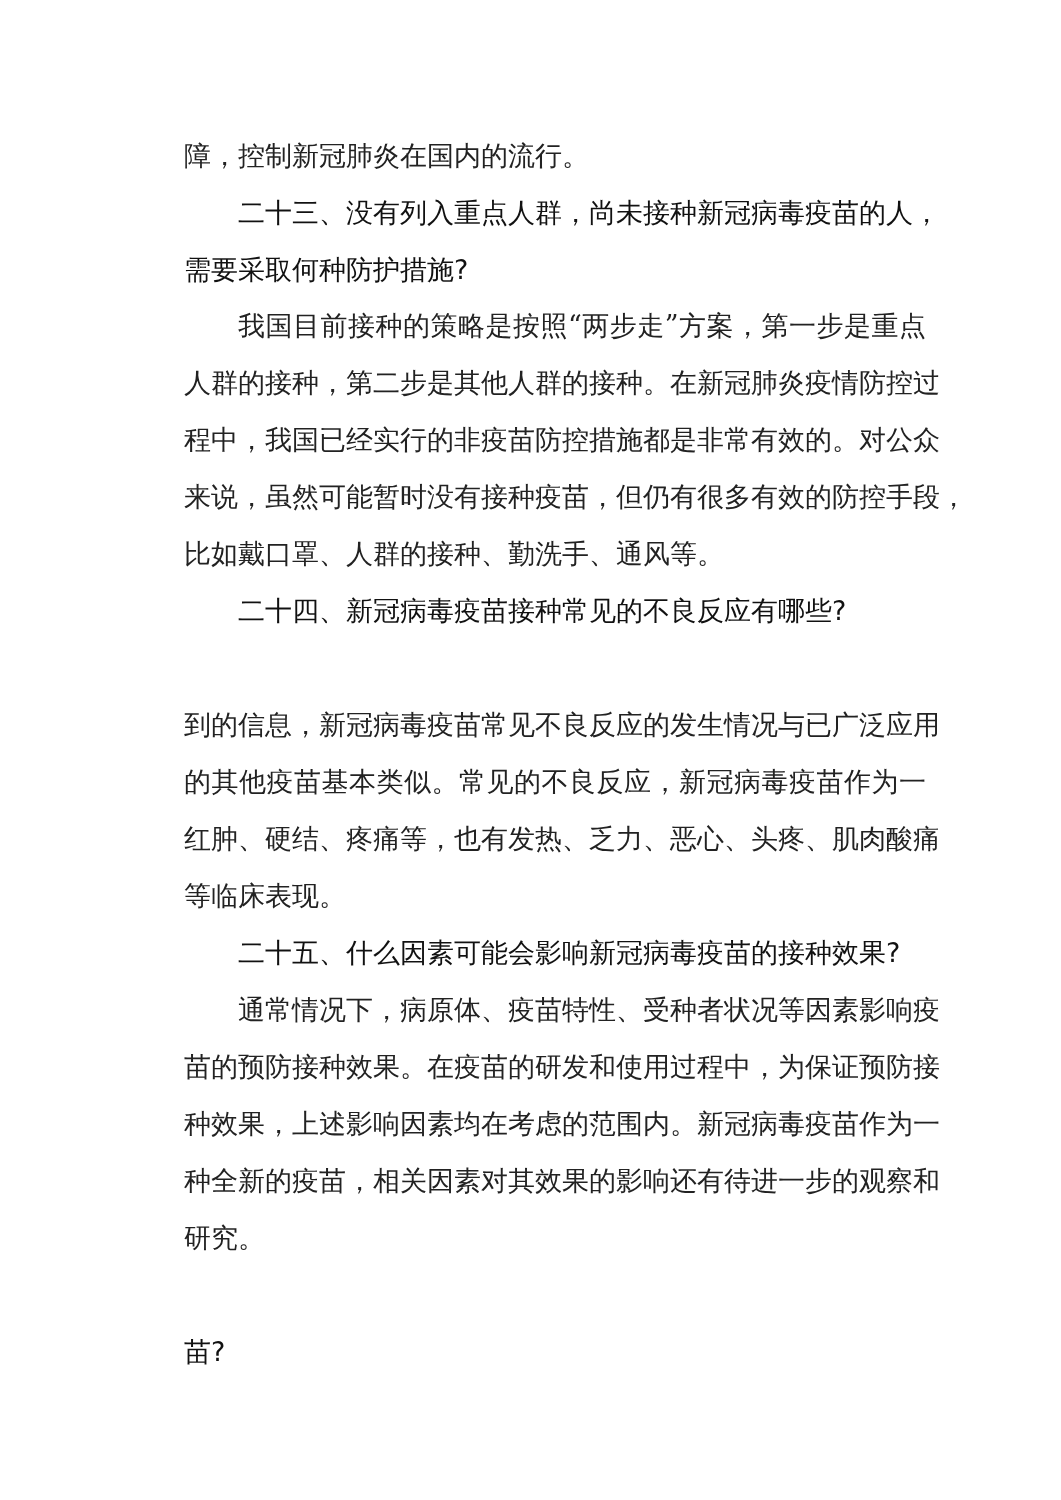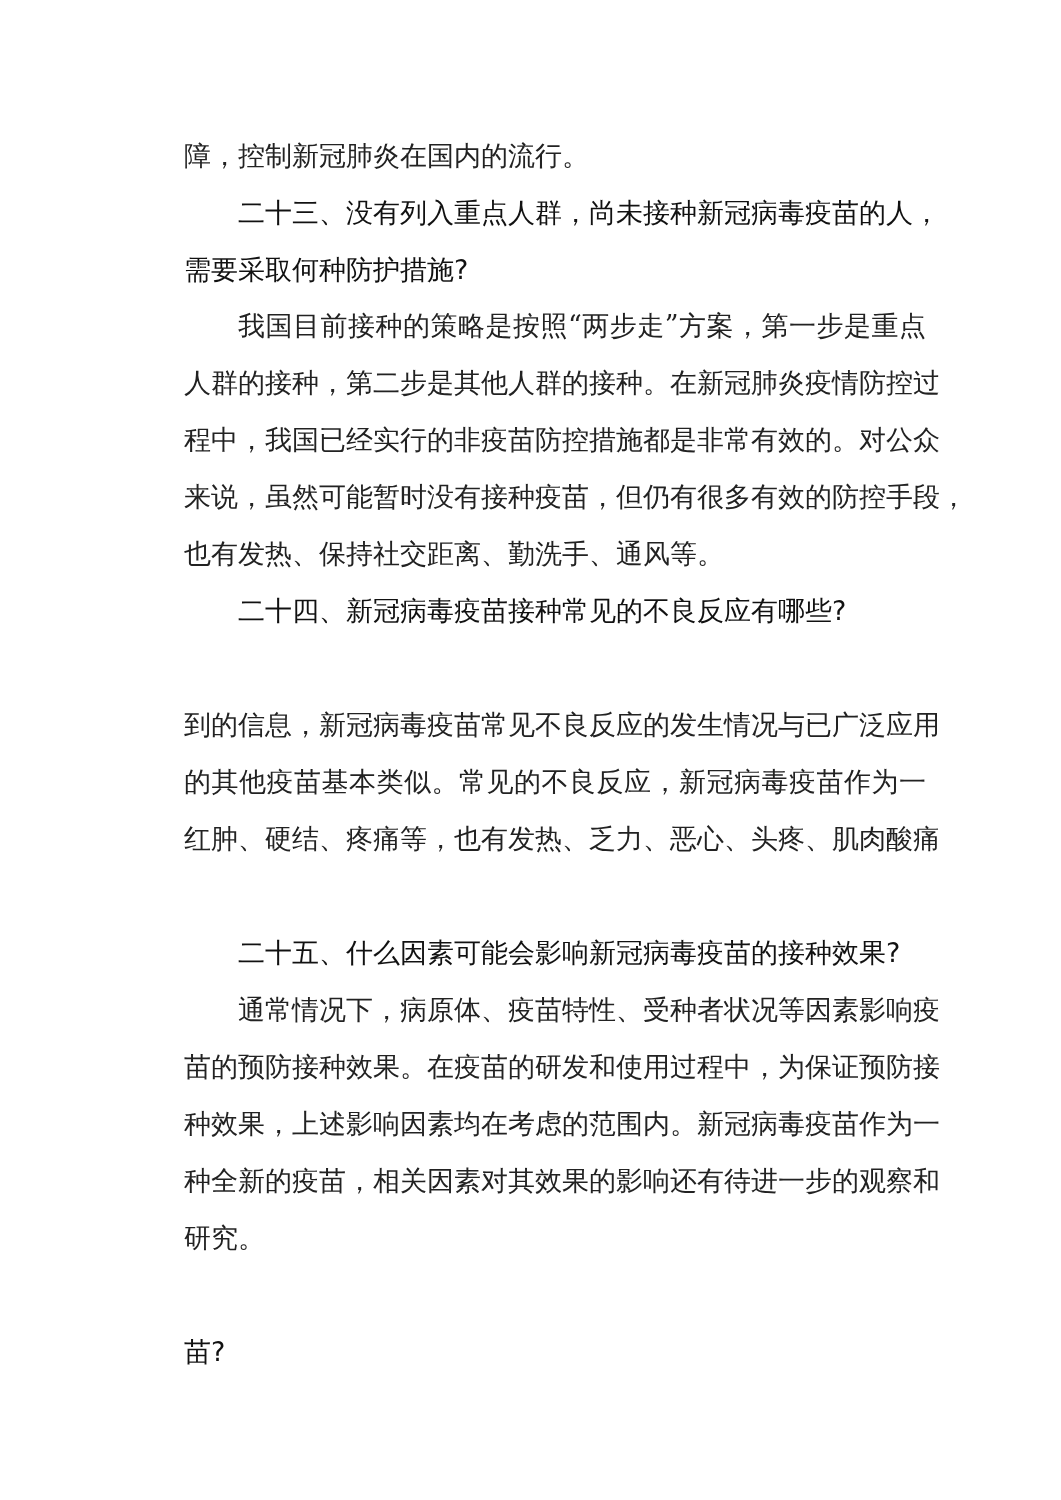--- a/index.html
+++ b/index.html
@@ -65,27 +65,28 @@
 <div class="page">
   <div class="line last" style="top:136px">障，控制新冠肺炎在国内的流行。</div>
 
   <div class="line heading indent" style="top:193px">二十三、没有列入重点人群，尚未接种新冠病毒疫苗的人，</div>
   <div class="line heading last" style="top:250px">需要采取何种防护措施?</div>
 
   <div class="line indent" style="top:306px">我国目前接种的策略是按照“两步走”方案，第一步是重点</div>
   <div class="line" style="top:363px">人群的接种，第二步是其他人群的接种。在新冠肺炎疫情防控过</div>
   <div class="line" style="top:420px">程中，我国已经实行的非疫苗防控措施都是非常有效的。对公众</div>
   <div class="line" style="top:477px">来说，虽然可能暂时没有接种疫苗，但仍有很多有效的防控手段，</div>
-  <div class="line last" style="top:534px">也有发热、保持社交距离、勤洗手、通风等。</div>
+  <div class="line last" style="top:534px">比如戴口罩、人群的接种、勤洗手、通风等。</div>
 
   <div class="line heading indent last" style="top:591px">二十四、新冠病毒疫苗接种常见的不良反应有哪些?</div>
 
   <div class="line" style="top:705px">到的信息，新冠病毒疫苗常见不良反应的发生情况与已广泛应用</div>
   <div class="line" style="top:762px">的其他疫苗基本类似。常见的不良反应，新冠病毒疫苗作为一</div>
   <div class="line" style="top:819px">红肿、硬结、疼痛等，也有发热、乏力、恶心、头疼、肌肉酸痛</div>
+  <div class="line last" style="top:876px">等临床表现。</div>
 
   <div class="line heading indent last" style="top:933px">二十五、什么因素可能会影响新冠病毒疫苗的接种效果?</div>
 
   <div class="line indent" style="top:990px">通常情况下，病原体、疫苗特性、受种者状况等因素影响疫</div>
   <div class="line" style="top:1047px">苗的预防接种效果。在疫苗的研发和使用过程中，为保证预防接</div>
   <div class="line" style="top:1104px">种效果，上述影响因素均在考虑的范围内。新冠病毒疫苗作为一</div>
   <div class="line" style="top:1161px">种全新的疫苗，相关因素对其效果的影响还有待进一步的观察和</div>
   <div class="line last" style="top:1218px">研究。</div>
 
   <div class="line heading last" style="top:1332px">苗?</div>

